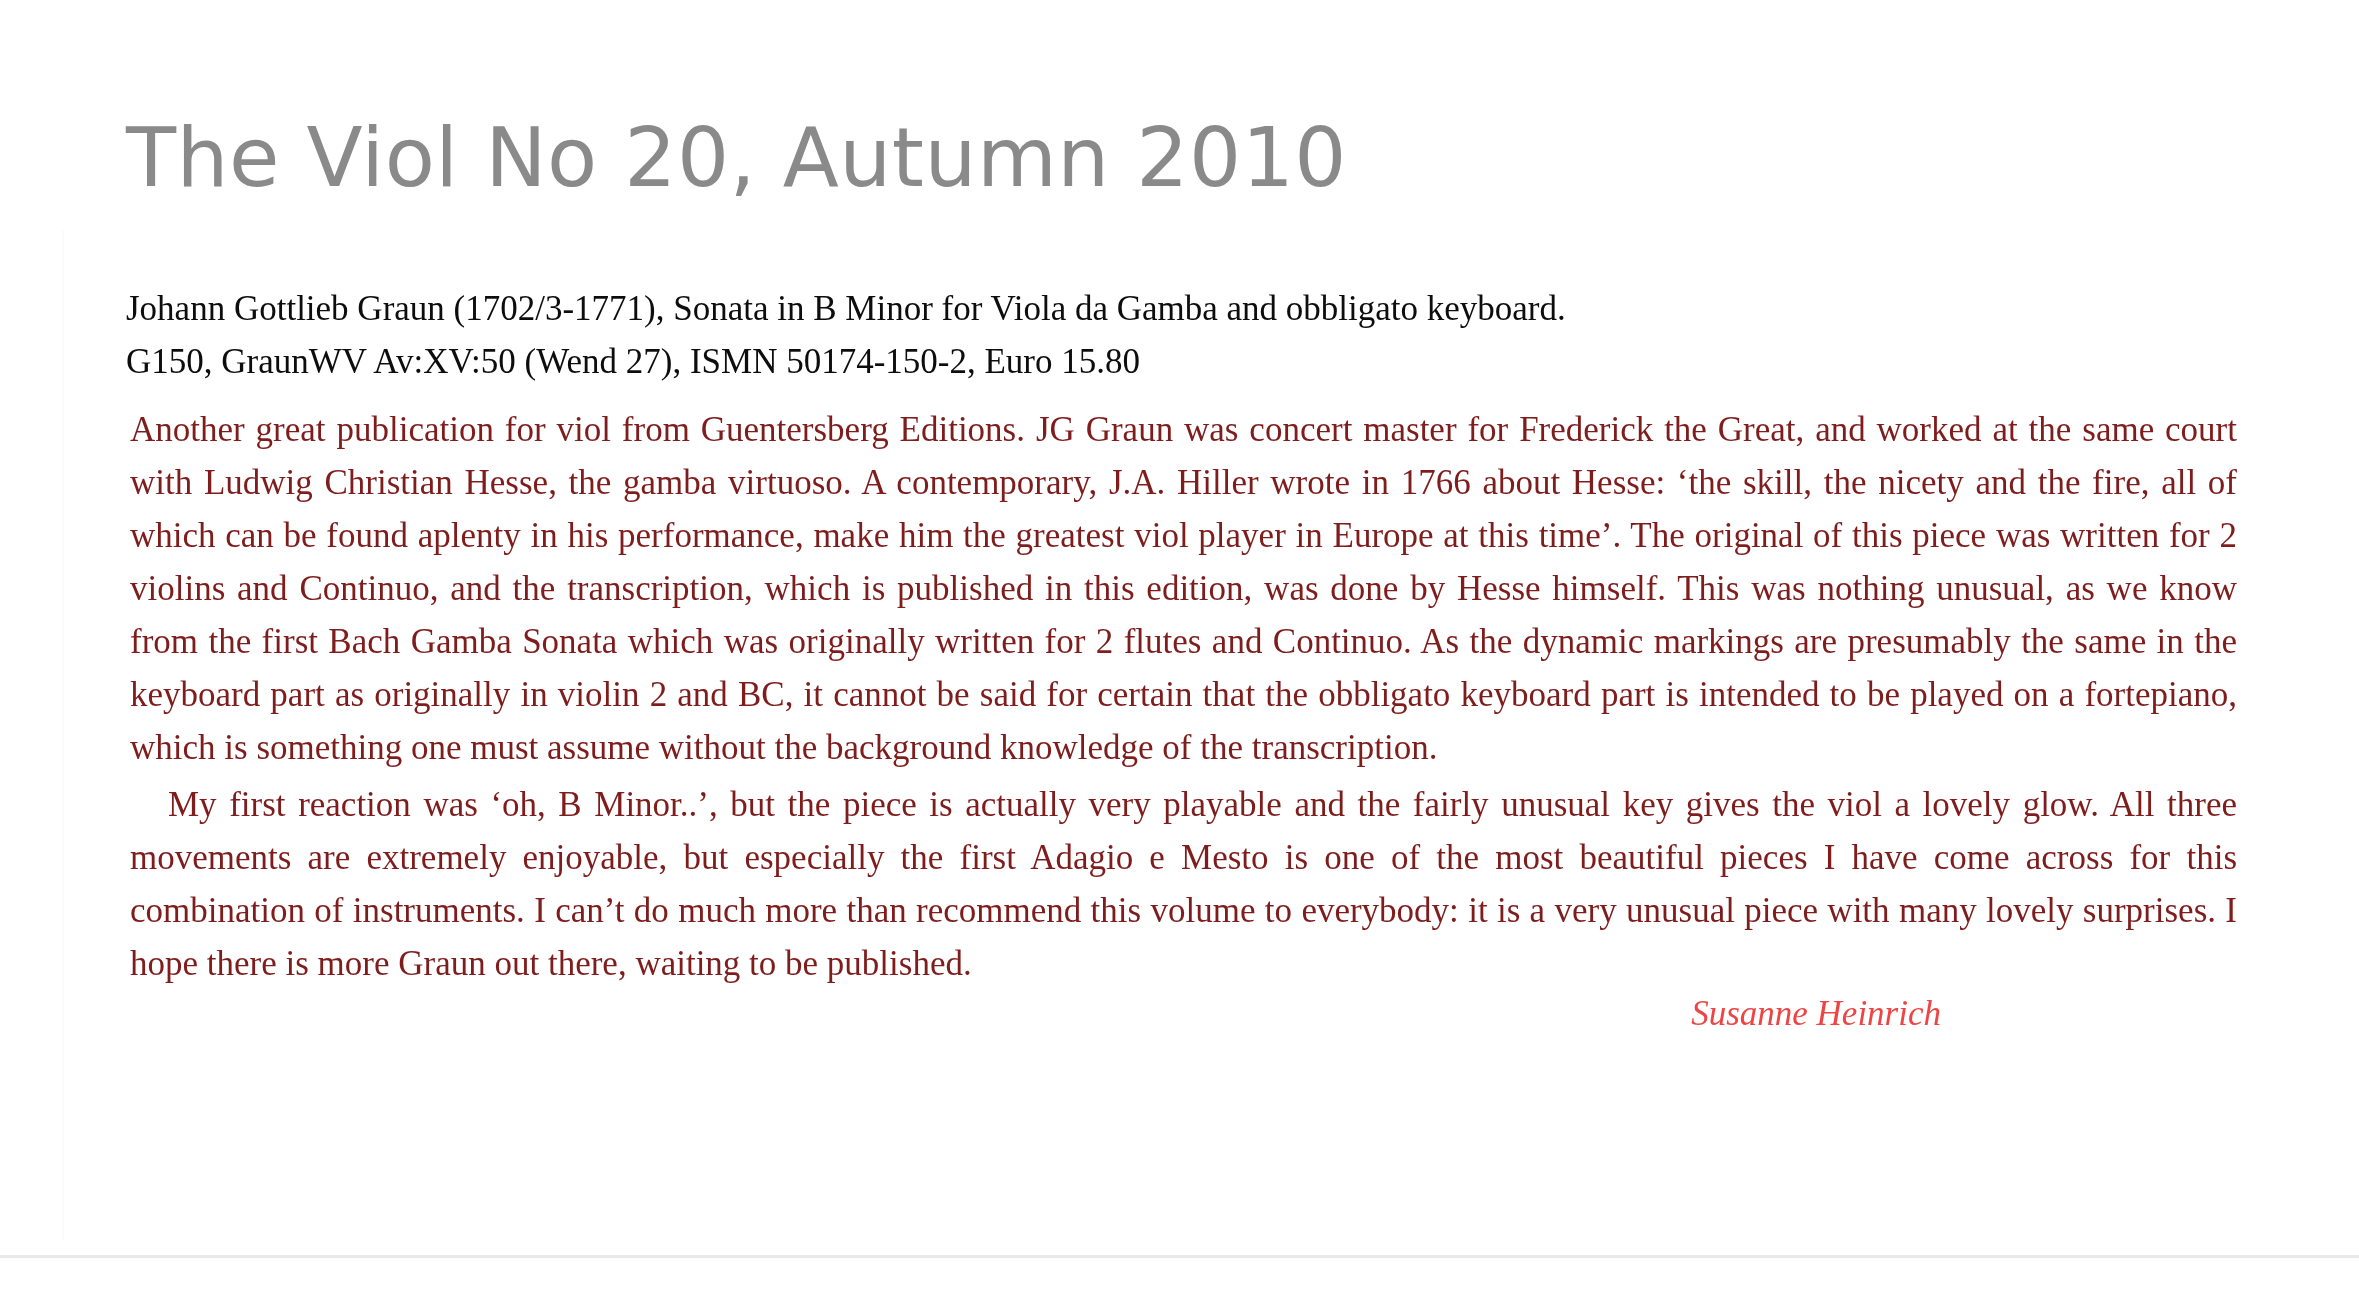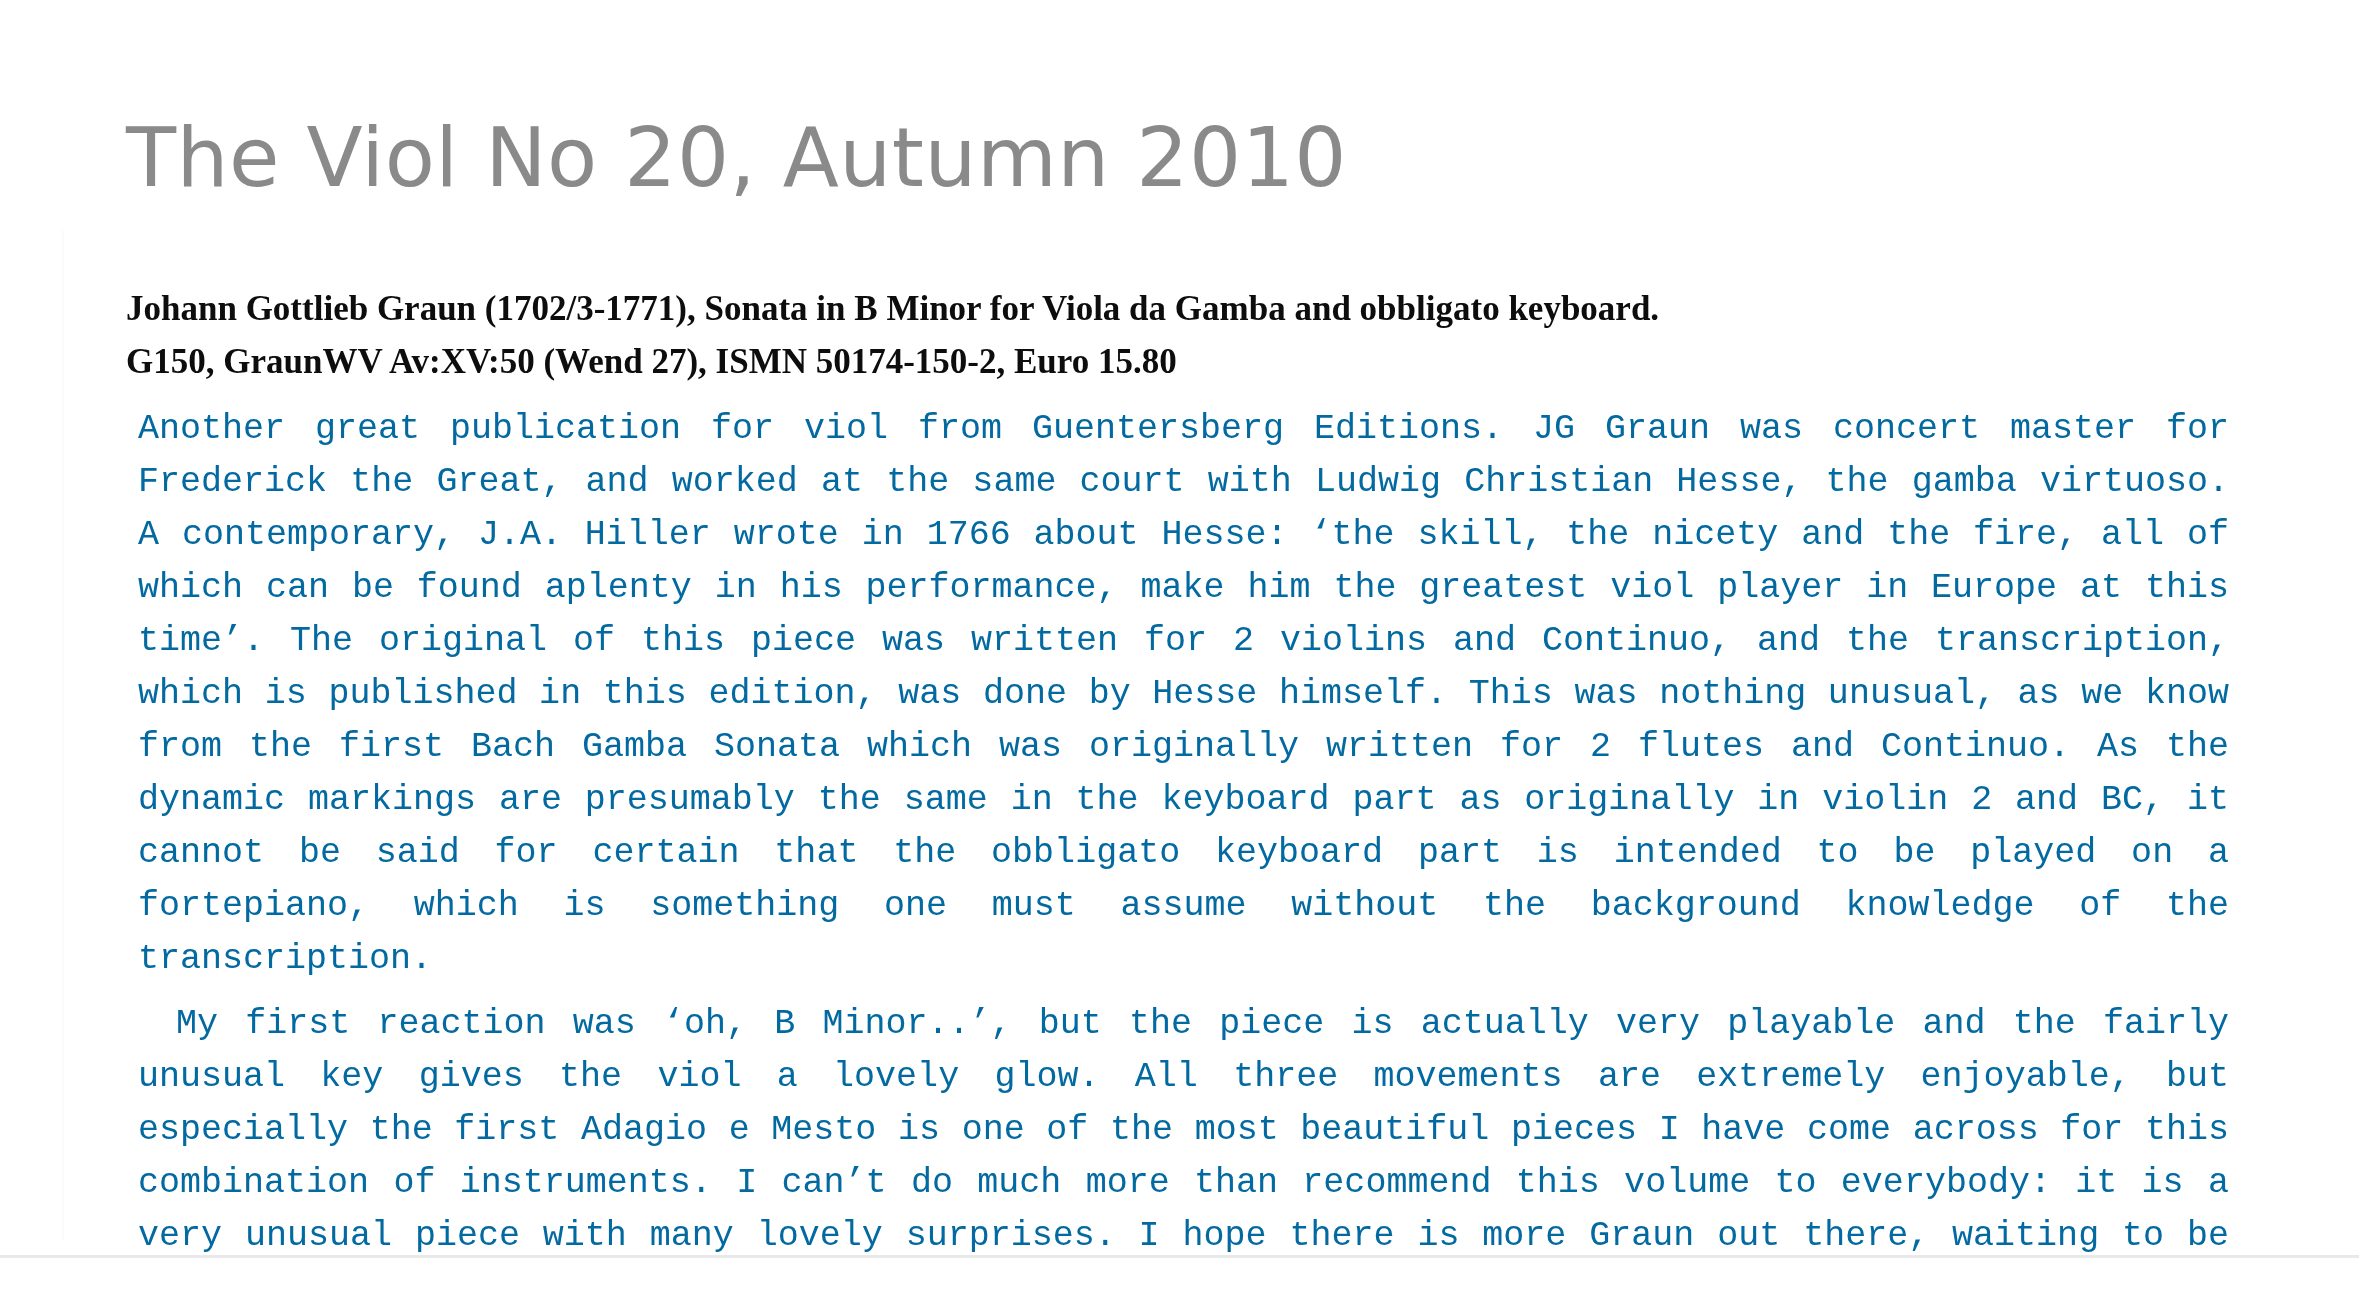--- a/index.html
+++ b/index.html
@@ -34,39 +34,39 @@
     white-space: nowrap;
   }
   .article {
     position: absolute;
     left: 126px;
     top: 282px;
     width: 2115px;
   }
   .article-heading {
     font-family: "Liberation Serif", serif;
-    font-weight: bold;
+    font-weight: normal;
     font-size: 35px;
     line-height: 53px;
     color: #0d0d0d;
     text-align: justify;
     text-justify: inter-word;
     margin: 0 0 15px 0;
   }
   .article-heading .line2 {
     display: block;
   }
   .body-paragraph {
-    font-family: Liberation Mono, monospace;
+    font-family: Liberation Serif, serif;
     font-size: 35px;
     line-height: 53px;
-    color: #0369a1;
+    color: #7f1d1d;
     text-align: justify;
     text-justify: inter-word;
-    margin: 12px;
+    margin: 4px;
     hyphens: none;
   }
   .body-paragraph.indented {
     text-indent: 38px;
   }
   .last-block {
     position: relative;
   }
   .signature {
     font-family: "Liberation Serif", serif;

